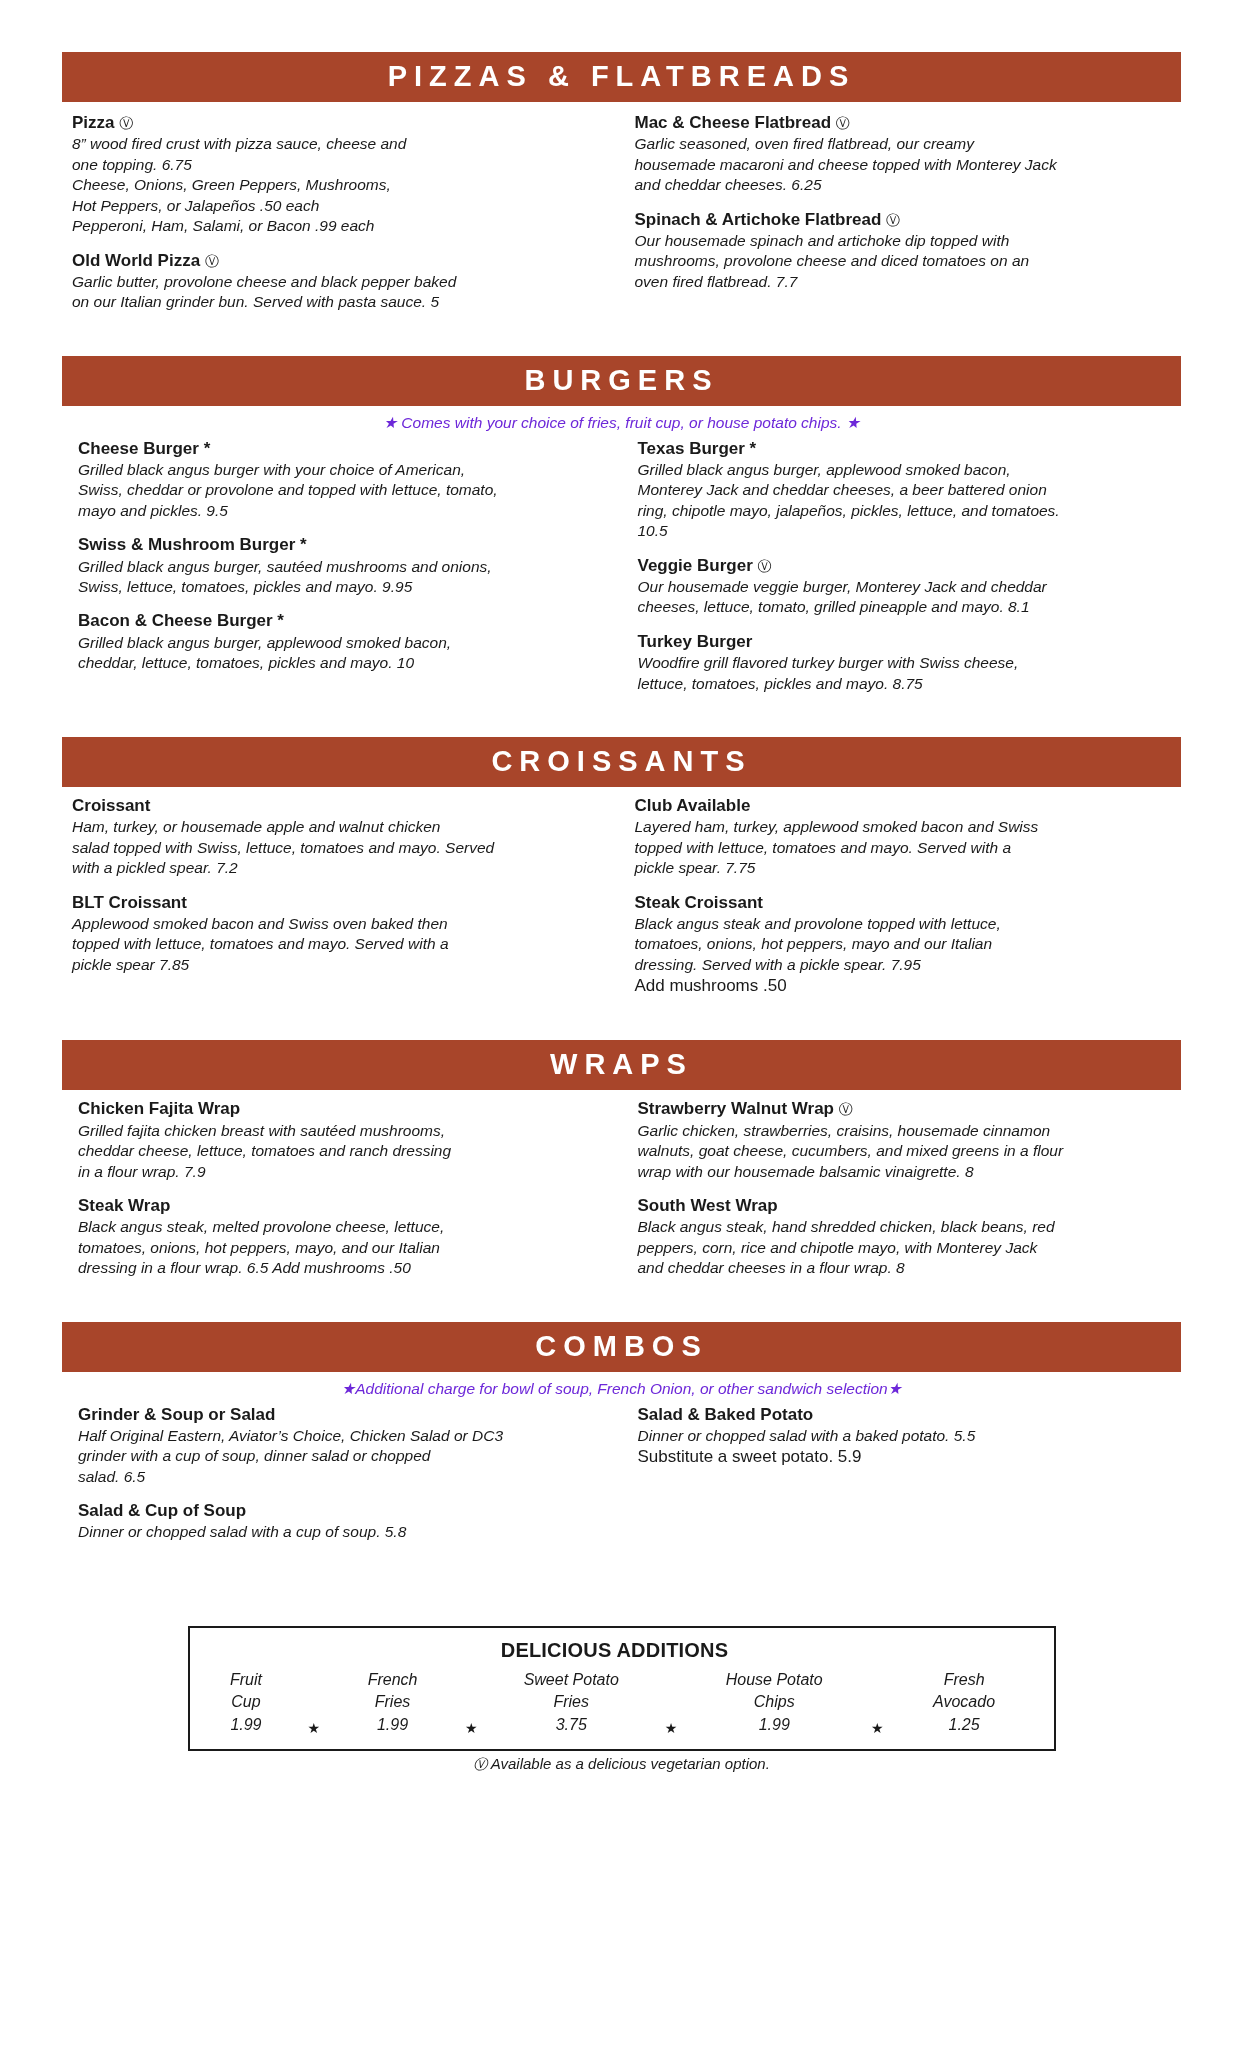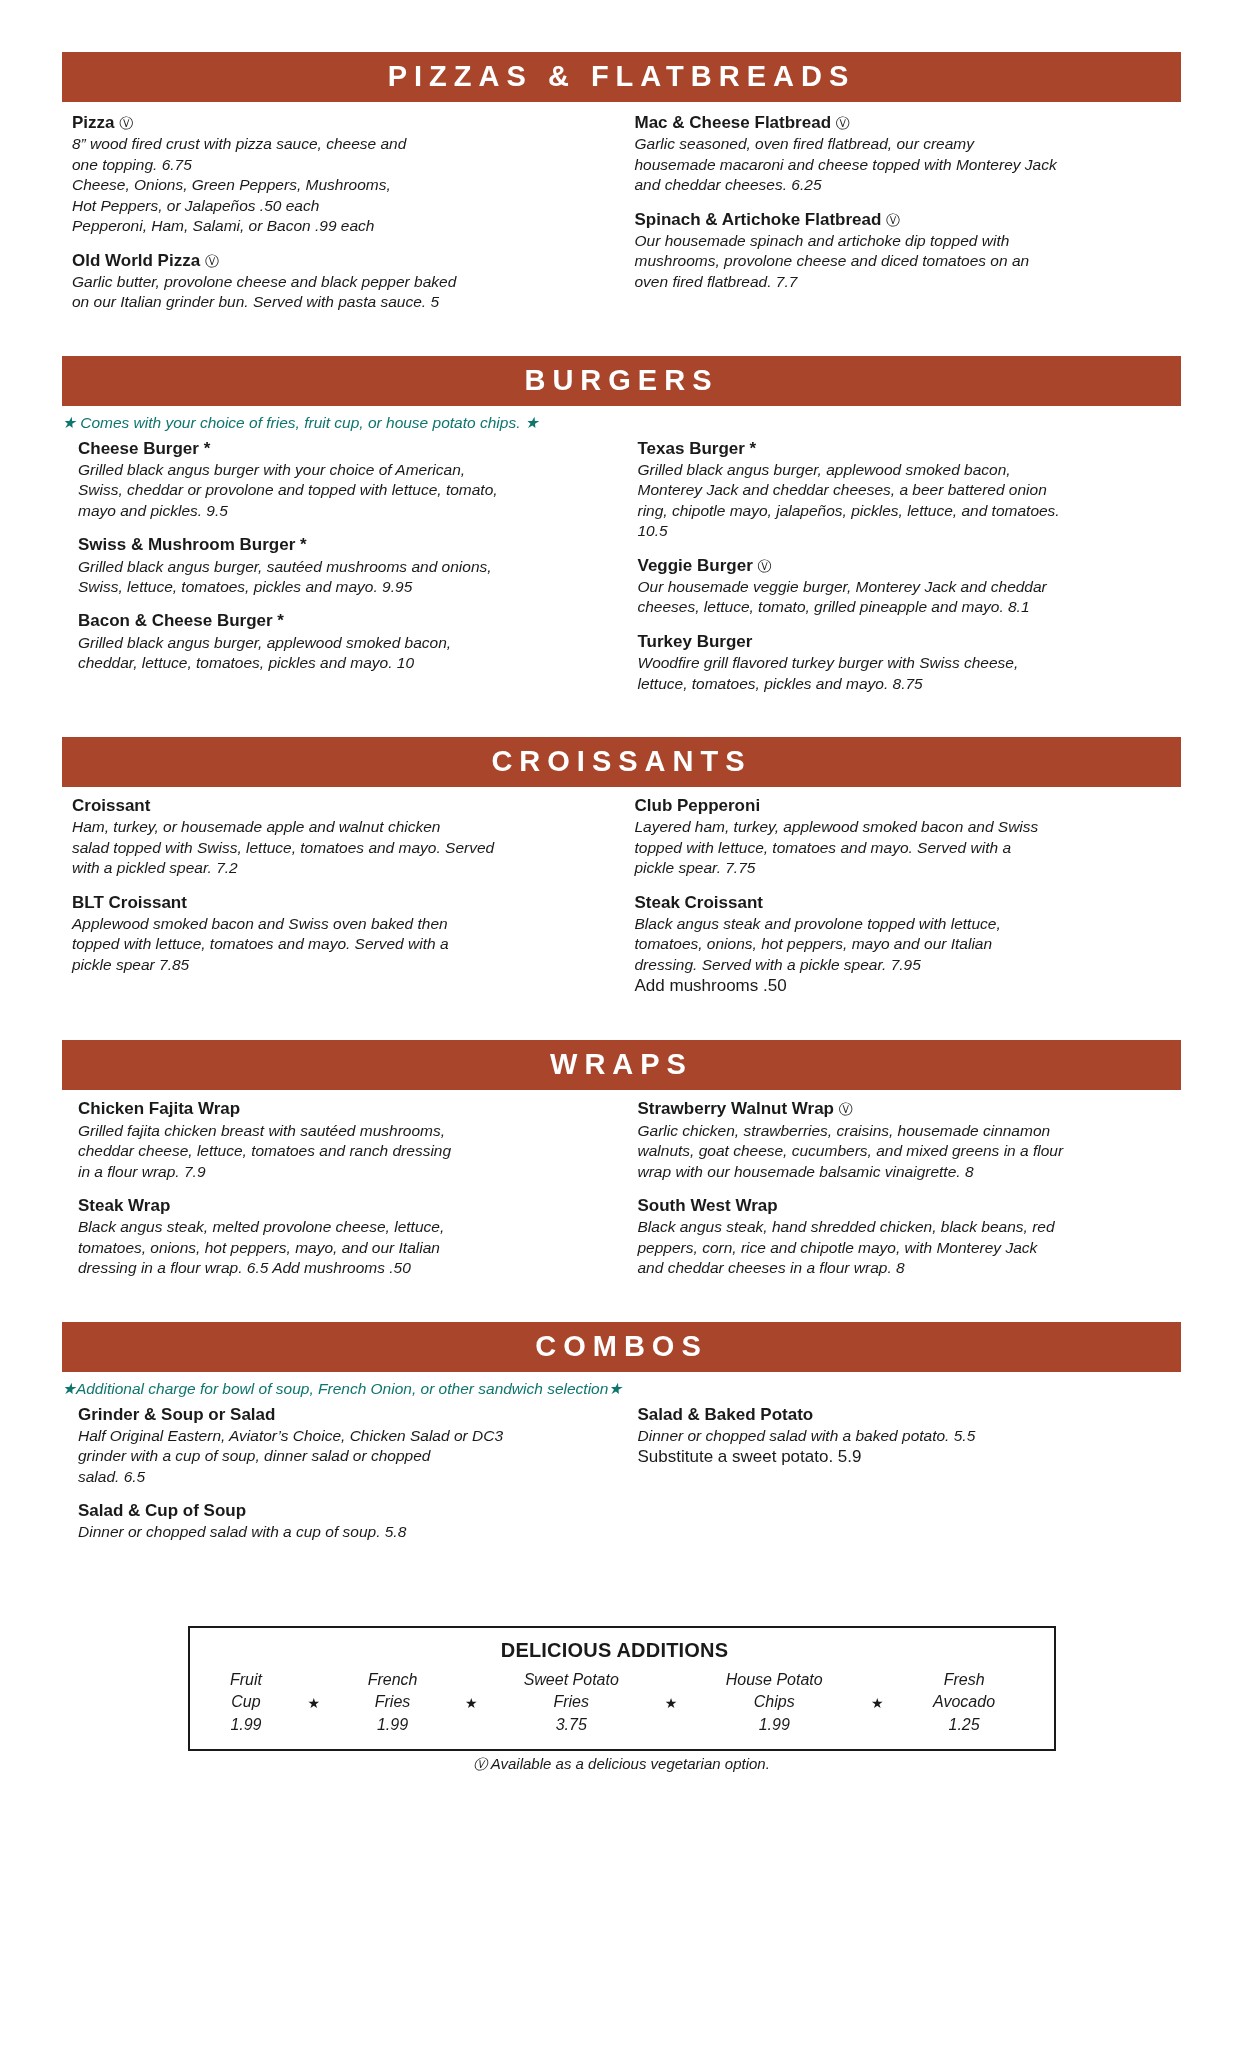--- a/index.html
+++ b/index.html
@@ -28,23 +28,24 @@
     font-weight: bold;
     font-size: 29px;
     letter-spacing: 7px;
     padding: 10px 0 11px 0;
     line-height: 1.0;
   }
   .band-wrap {
     margin-bottom: 8px;
   }
   .subnote {
+    text-align: center;
     font-style: italic;
     font-size: 15.5px;
-    color: #0f766e;
+    color: #6d28d9;
     margin: 4px 0 6px 0;
   }
   .cols {
     display: flex;
     gap: 26px;
     padding: 0 10px;
   }
   .col {
     flex: 1 1 50%;
     min-width: 0;
@@ -89,21 +90,21 @@
   .additions-title {
     text-align: center;
     font-weight: bold;
     font-size: 20px;
     margin-bottom: 7px;
     letter-spacing: 0.2px;
   }
   .additions-row {
     display: flex;
     justify-content: center;
-    align-items: center;
+    align-items: flex-end;
     gap: 15px;
   }
   .addition {
     text-align: center;
     font-style: italic;
     font-size: 16px;
     line-height: 1.4;
     padding: 0 16px;
   }
   .addition .price { display: block; }
@@ -220,21 +221,21 @@
             </div>
             <div class="item">
               <div class="item-name"><span>BLT Croissant</span></div>
               <div class="item-desc">Applewood smoked bacon and Swiss oven baked then
 topped with lettuce, tomatoes and mayo.  Served with a
 pickle spear      7.85</div>
             </div>
           </div>
           <div class="col">
             <div class="item">
-              <div class="item-name"><span>Club Pepperoni</span></div>
+              <div class="item-name"><span>Club Available</span></div>
               <div class="item-desc">Layered ham, turkey, applewood smoked bacon and Swiss
 topped with lettuce, tomatoes and mayo.  Served with a
 pickle spear.     7.75</div>
             </div>
             <div class="item">
               <div class="item-name"><span>Steak Croissant</span></div>
               <div class="item-desc">Black angus steak and provolone topped with lettuce,
 tomatoes, onions, hot peppers, mayo and our Italian
 dressing.  Served with a pickle spear.      7.95</div>
               <div class="item-sub">Add mushrooms  .50</div>

